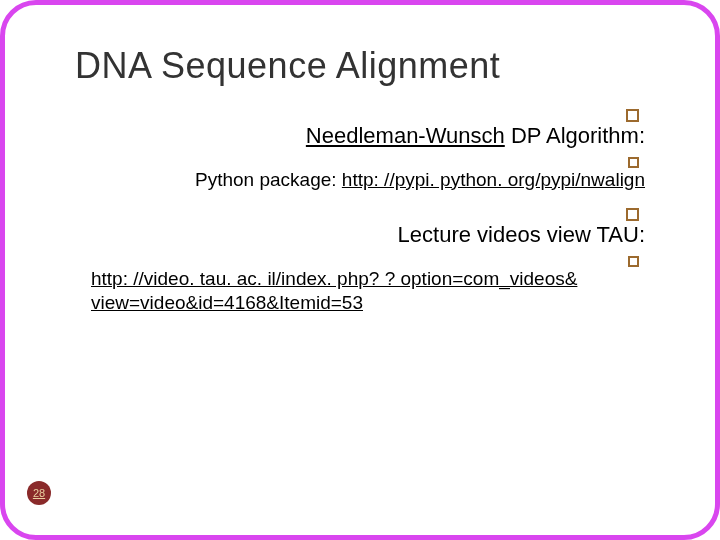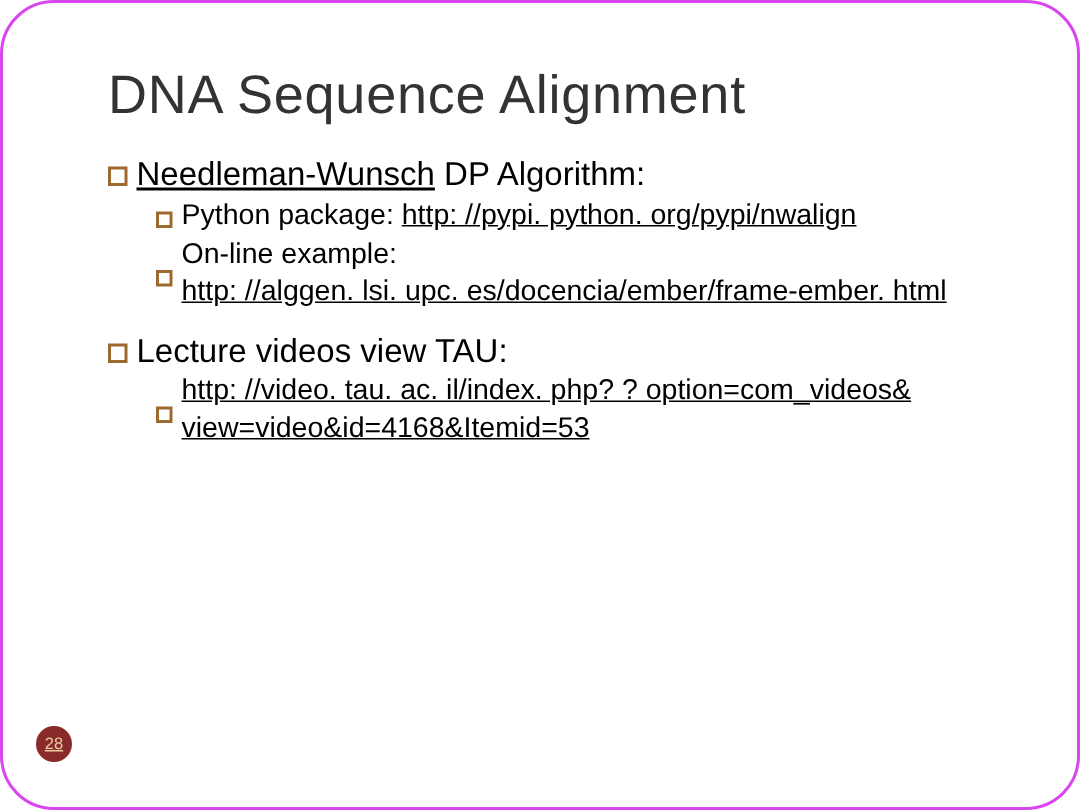--- a/index.html
+++ b/index.html
@@ -11,41 +11,42 @@
     font-family: Arial, Helvetica, sans-serif;
     color: #000;
     overflow: hidden;
   }
   .slide {
     box-sizing: border-box;
     width: 720px;
     height: 540px;
     padding: 40px 70px 30px 70px;
     position: relative;
-    border: 2px solid #d946ef;
+    border: 5px solid #d946ef;
     border-radius: 36px;
     margin: 0;
   }
   .title {
     font-size: 36px;
     font-weight: 400;
     color: #333;
     margin: 0 0 18px 0;
     letter-spacing: 0.5px;
   }
   .level1 {
     margin-left: 0;
   }
   .level2 {
-    margin-left: 32px;
+    margin-left: 16px;
   }
   .item {
     display: flex;
-    align-items: center;
+    align-items: flex-end;
     margin-bottom: 2px;
+    flex-direction: column;
   }
   .bullet {
     display: inline-block;
     width: 13px;
     height: 13px;
     border: 2px solid #9c6a2e;
     box-sizing: border-box;
     margin-right: 6px;
     flex-shrink: 0;
     margin-top: 4px;
@@ -107,27 +108,20 @@
     </div>
   </div>
 
   <div class="level2 item">
     <span class="bullet bullet-sm"></span>
     <div class="content-block txt2">
       <span>Python package: </span><span class="link">http: //pypi. python. org/pypi/nwalign</span>
     </div>
   </div>
 
-  <div class="level2 item">
-    <span class="bullet bullet-sm"></span>
-    <div class="content-block txt2">
-      <span>On-line example: </span><br>
-      <span class="link cont">http: //alggen. lsi. upc. es/docencia/ember/frame-ember. html</span>
-    </div>
-  </div>
 
 
   <div class="gap"></div>
 
   <div class="level1 item">
     <span class="bullet"></span>
     <div class="content-block txt1">
       <span>Lecture videos view TAU:</span>
     </div>
   </div>

